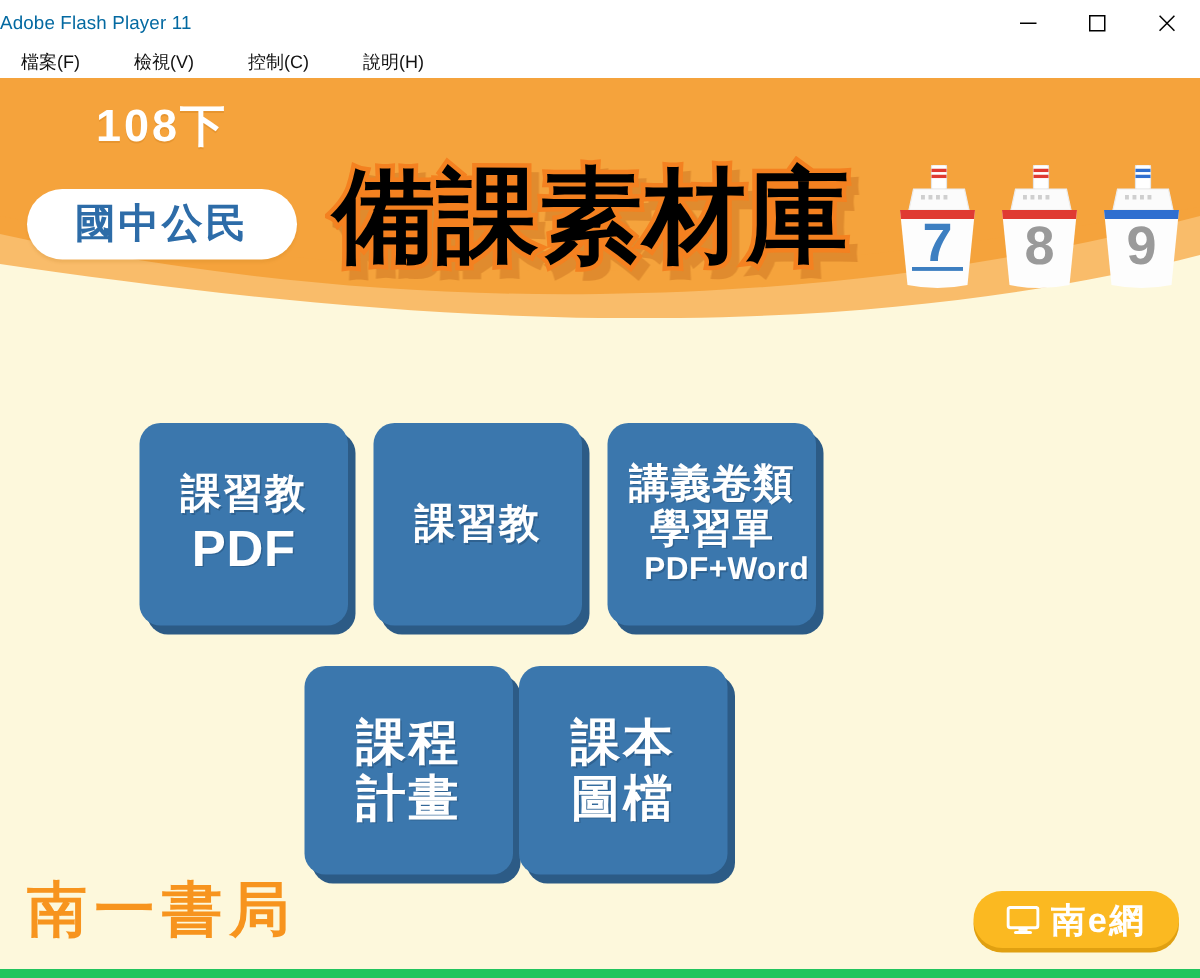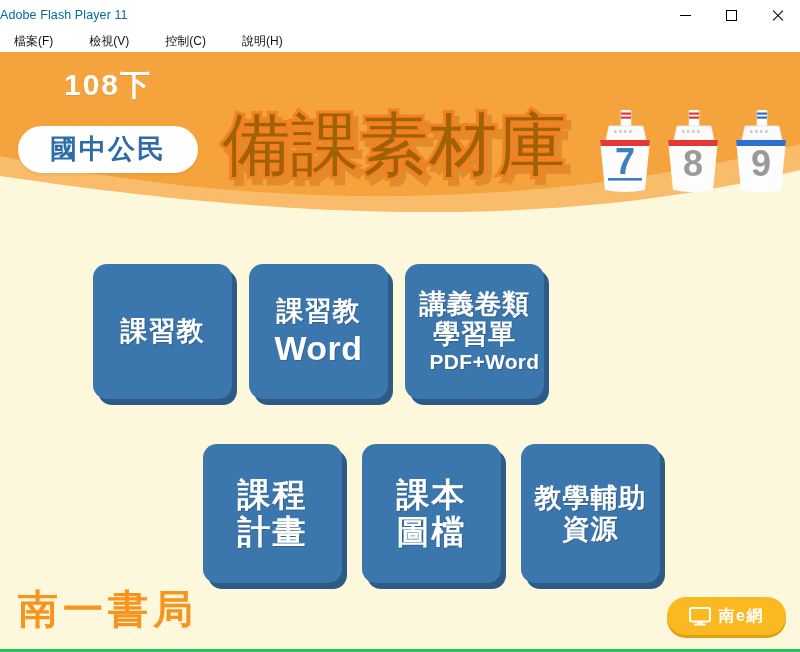--- a/index.html
+++ b/index.html
@@ -82,21 +82,21 @@
     white-space: nowrap;
     cursor: default;
   }
 
   
   .stage {
     flex: 1;
     position: relative;
     background: #fdf8dc;
     overflow: hidden;
-    border-bottom: 3px solid #22c55e;
+    border-bottom: 6px solid #22c55e;
   }
 
   
   .banner {
     position: absolute;
     left: 0; top: 0;
     width: 800px;
     height: 160px;
     overflow: hidden;
   }
@@ -142,23 +142,23 @@
     letter-spacing: 2px;
     line-height: 1;
   }
 
   
   .flash-title {
     position: absolute;
     left: 222px;
     top: 58px;
     font-size: 68px;
-    font-weight: normal;
+    font-weight: bold;
     line-height: 1;
-    color: #a16207;
+    color: #000000;
     letter-spacing: 1px;
     -webkit-text-stroke: 6px #f48120;
     paint-order: stroke fill;
     filter: drop-shadow(5px 6px 0px rgba(205,120,35,0.55));
     white-space: nowrap;
   }
 
   
   .boats {
     position: absolute;
@@ -172,22 +172,22 @@
     position: relative;
     cursor: pointer;
   }
   .boat-svg { display: block; }
 
   
   .btn-row {
     position: absolute;
     display: flex;
   }
-  .btn-row.row1 { left: 93px; top: 212px; gap: 17px; align-items: flex-end; }
-  .btn-row.row2 { left: 203px; top: 392px; gap: 20px; }
+  .btn-row.row1 { left: 93px; top: 230px; gap: 17px; align-items: flex-end; }
+  .btn-row.row2 { left: 203px; top: 392px; gap: 4px; }
 
   .menu-btn {
     width: 139px;
     height: 135px;
     border-radius: 14px;
     background: #3b77ad;
     box-shadow: 5px 6px 0 #2c5b86;
     display: flex;
     flex-direction: column;
     align-items: center;
@@ -237,21 +237,21 @@
     background: #fbb921;
     box-shadow: 0 3px 0 #e0a011;
     display: flex;
     align-items: center;
     gap: 8px;
     padding: 0 22px;
     cursor: pointer;
   }
   .pill-label {
     color: #ffffff;
-    font-size: 16px;
+    font-size: 23px;
     font-weight: bold;
     letter-spacing: 1.5px;
     white-space: nowrap;
   }
   .pill-icon { display: flex; align-items: center; }
 </style>
 </head>
 <body>
 
 <div class="window">
@@ -349,44 +349,40 @@
             </svg>
           </div>
 
         </div>
       </div>
     </div>
 
     <div class="btn-row row1">
       <div class="menu-btn">
         <div class="btn-line ln-cjk-lg">課習教</div>
+        <div class="btn-line ln-lat-lg">PDF</div>
       </div>
       <div class="menu-btn">
         <div class="btn-line ln-cjk-lg">課習教</div>
-        <div class="btn-line ln-lat-lg">Word</div>
       </div>
       <div class="menu-btn">
         <div class="btn-line ln-cjk-md">講義卷類</div>
         <div class="btn-line ln-cjk-md">學習單</div>
         <div class="btn-line ln-lat-sm">PDF+Word</div>
       </div>
     </div>
 
     <div class="btn-row row2">
       <div class="menu-btn">
         <div class="btn-line ln-cjk-xl">課程</div>
         <div class="btn-line ln-cjk-xl">計畫</div>
       </div>
       <div class="menu-btn">
         <div class="btn-line ln-cjk-xl">課本</div>
         <div class="btn-line ln-cjk-xl">圖檔</div>
-      </div>
-      <div class="menu-btn">
-        <div class="btn-line ln-cjk-lg">教學輔助</div>
-        <div class="btn-line ln-cjk-lg">資源</div>
       </div>
     </div>
 
     <div class="brand">南一書局</div>
 
     <div class="footer-btns">
       <div class="pill-btn">
         <span class="pill-icon">
           <svg width="22" height="19" viewBox="0 0 22 19">
             <rect x="1" y="1" width="20" height="13.5" rx="1.6" fill="none" stroke="#ffffff" stroke-width="2.1"></rect>

